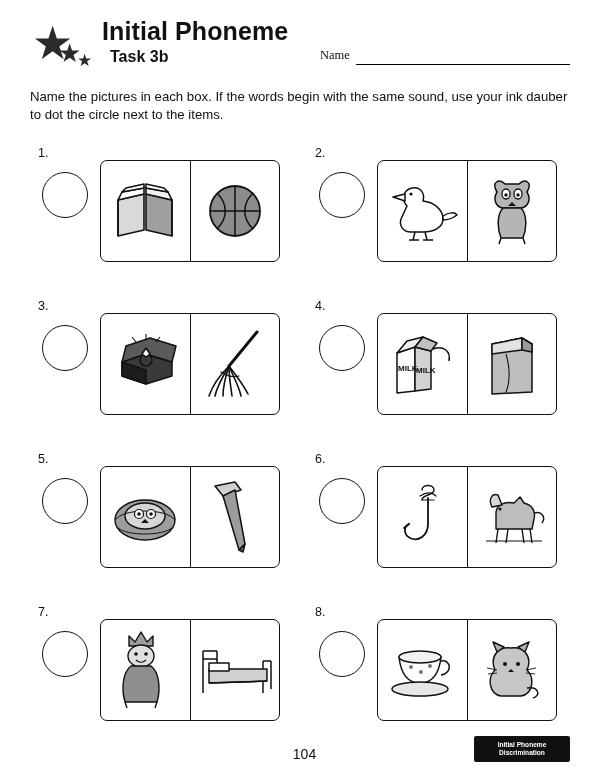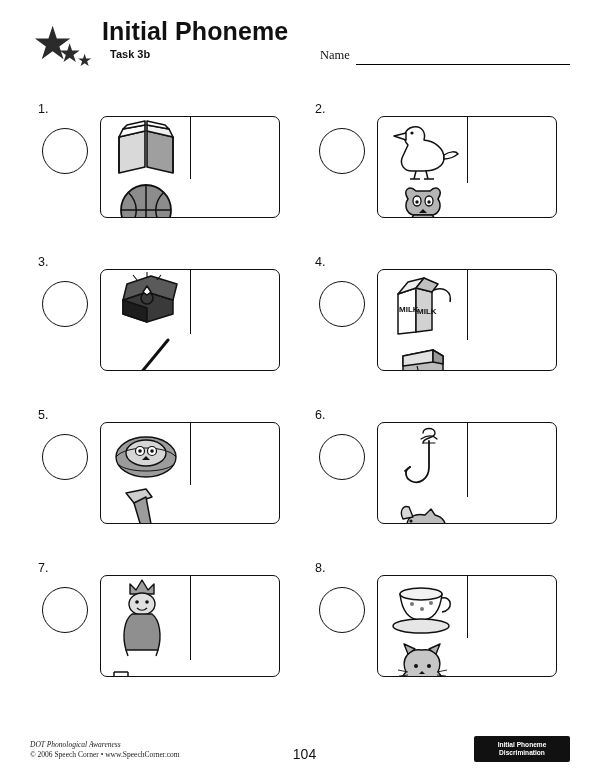--- a/index.html
+++ b/index.html
@@ -49,21 +49,21 @@
     top: 0px;
   }
   .title {
     font-size: 25px;
     font-weight: bold;
     letter-spacing: 0.1px;
     line-height: 1.05;
     margin: 0;
   }
   .subtitle {
-    font-size: 11px;
+    font-size: 16px;
     font-weight: bold;
     margin: 4px 0 11px 8px;
   }
   .name-block {
     position: absolute;
     right: 2px;
     top: 30px;
     width: 250px;
     display: flex;
     align-items: flex-end;
@@ -122,21 +122,20 @@
     position: absolute;
     left: 72px;
     top: 22px;
     width: 178px;
     height: 100px;
     border: 1.8px solid #111;
     border-radius: 7px;
     background: #fff;
     overflow: hidden;
     display: flex;
-    flex-direction: column;
   }
   .half {
     width: 50%;
     height: 100%;
     position: relative;
     display: flex;
     align-items: center;
     justify-content: center;
   }
   .half.left { border-right: 1.8px solid #111; }
@@ -200,20 +199,21 @@
     <div class="title-block">
       <div class="title">Initial Phoneme</div>
       <div class="subtitle">Task 3b</div>
     </div>
     <div class="name-block">
       <span class="name-label">Name</span>
       <span class="name-line"></span>
     </div>
   </div>
 
+  <div class="instructions">Name the pictures in each box.  If the words begin with the same sound, use your ink dauber to dot the circle next to the items.</div>
 
   <div class="grid">
 
     <div class="item">
       <div class="item-num">1.</div>
       <div class="bubble"></div>
       <div class="picbox">
         <div class="half left">
           <svg width="70" height="62" viewBox="0 0 70 62">
             <g fill="none" stroke="#111" stroke-width="1.6" stroke-linejoin="round">
@@ -475,24 +475,20 @@
               <path d="M20 34 L10 32 M20 37 L11 38 M49 34 L59 32 M49 37 L58 38"></path>
             </g>
           </svg>
         </div>
       </div>
     </div>
 
   </div>
 
   <div class="footer">
-    <div class="credit">
-      <div class="line1">DOT Phonological Awareness</div>
-      <div class="line2">© 2006 Speech Corner • www.SpeechCorner.com</div>
-    </div>
     <div class="page-num">104</div>
     <div class="corner-tag">
       <span>Initial Phoneme</span>
       <span>Discrimination</span>
     </div>
   </div>
 
 </div>
 
 </body></html>

